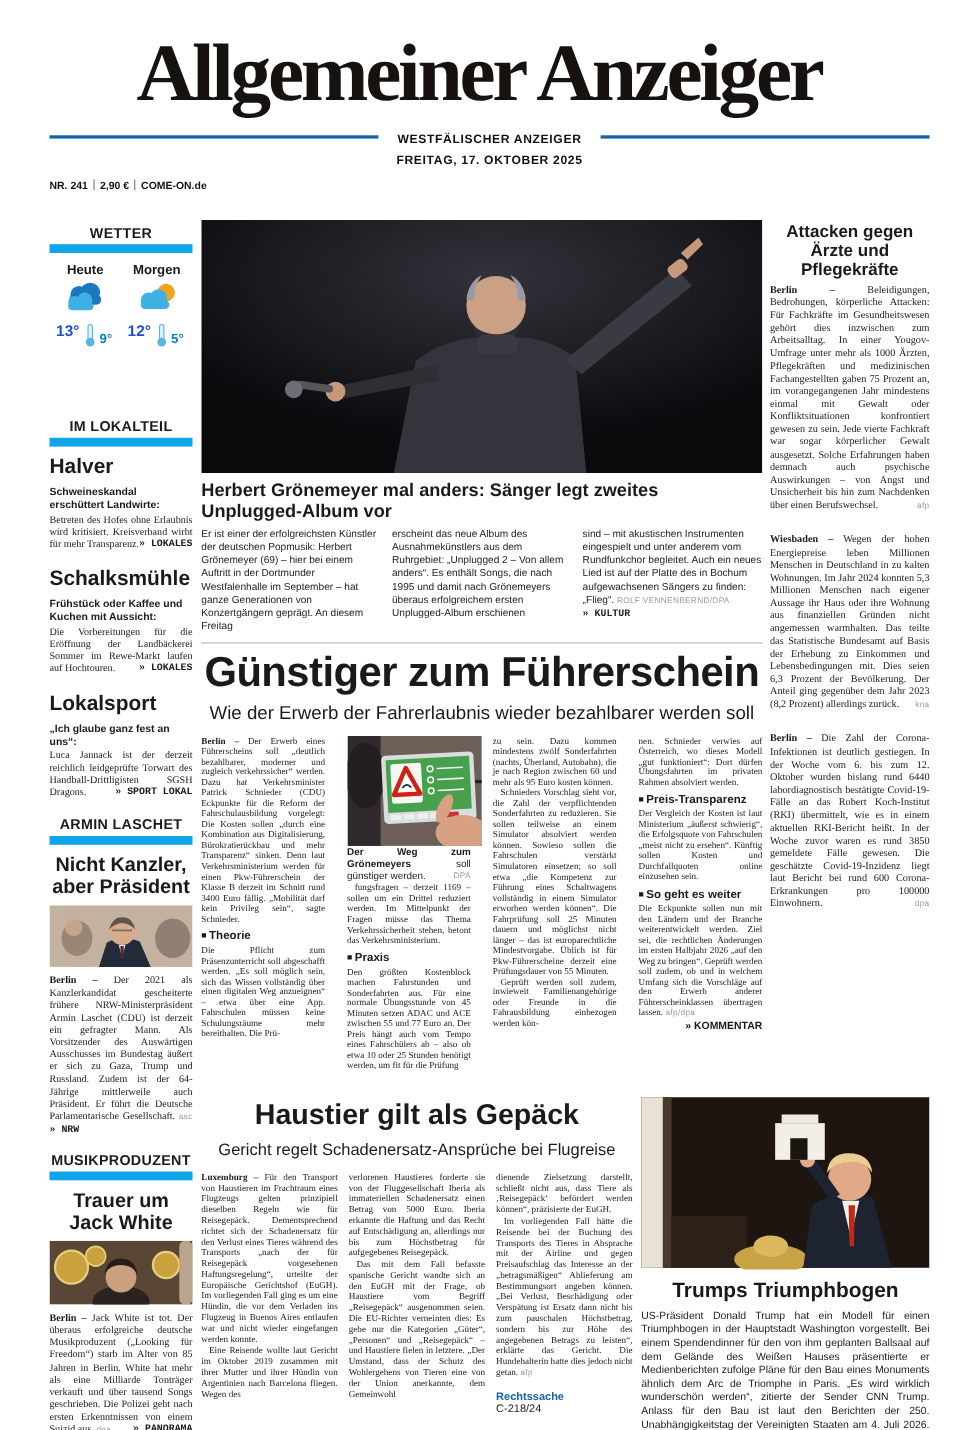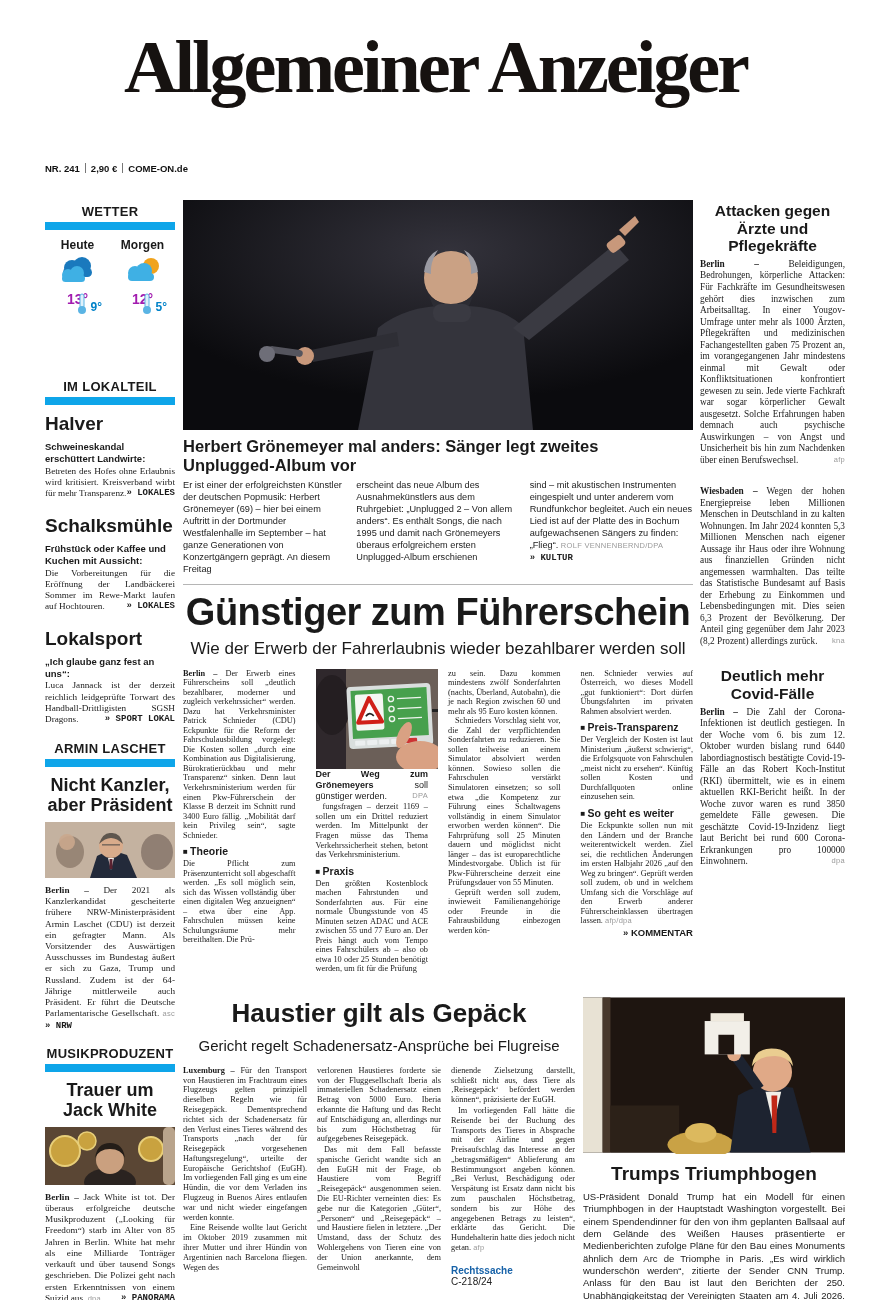--- a/index.html
+++ b/index.html
@@ -31,21 +31,21 @@
   .ref{font-family:Liberation Mono, monospace;font-weight:bold;font-size:9px;white-space:nowrap;}
   .fr{float:right;}
   .agency{font:7.5px "Liberation Sans",sans-serif;color:#9a9a9a;letter-spacing:.3px;}
   .dateline{font-weight:bold;}
   .rule{border:none;border-top:1px solid #b5b5b5;margin:8px 0 2px;}
   
   .wx-row{display:flex;margin-top:4px;}
   .wx-col{flex:1;text-align:center;}
   .wx-label{font:bold 12px "Liberation Sans",sans-serif;margin-bottom:3px;}
   .wx-temps{position:relative;height:30px;font-family:"Liberation Sans",sans-serif;font-weight:bold;}
-  .t-high{position:absolute;left:6px;top:0;font-size:14px;color:#a21caf;margin-left:16px;}
+  .t-high{position:absolute;left:6px;top:0;font-size:14px;color:#1d4ed8;}
   .t-low{position:absolute;right:8px;top:9px;font-size:12px;color:#0082c8;}
   .wx-thermo{position:absolute;left:32px;top:2px;}
   .wetter-block{margin-bottom:58px;}
   
   .local-item{margin-bottom:16px;}
   .local-title{font:bold 19px "Liberation Sans",sans-serif;margin:8px 0 6px;}
   .local-lead{font:bold 9.5px/1.25 "Liberation Sans",sans-serif;margin:0 0 1px;}
   .local-body{font:9.2px/1.2 "Liberation Serif",serif;text-align:justify;margin:0;}
   .side-section{margin-top:14px;}
   .side-head{font:bold 18px/1.12 "Liberation Sans",sans-serif;text-align:center;margin:4px 0 7px;}
@@ -86,20 +86,28 @@
   .t-head{font:bold 19px "Liberation Sans",sans-serif;text-align:center;margin:9px 0 6px;}
   .t-body{font:9.5px/1.3 "Liberation Sans",sans-serif;text-align:justify;margin:0;}
 </style>
 </head>
 <body>
 
 <div class="page">
 
   <div class="masthead">
     <h1 class="mast-title">Allgemeiner Anzeiger</h1>
+    <div class="mast-sub">
+      <div class="mast-rule"></div>
+      <div class="mast-center">
+        <div>WESTFÄLISCHER ANZEIGER</div>
+        <div>FREITAG, 17. OKTOBER 2025</div>
+      </div>
+      <div class="mast-rule"></div>
+    </div>
     <div class="mast-issue">
       <span>NR. 241</span><span class="sep"></span><span>2,90 €</span><span class="sep"></span><span>COME-ON.de</span>
     </div>
   </div>
 
   <div class="content">
 
     <div class="col-left">
 
       <div class="wetter-block">
@@ -349,21 +357,20 @@
             </p>
           </div>
           <div class="r-art">
             <p class="r-body">
               <span class="dateline">Wiesbaden –</span>
               <span>Wegen der hohen Energiepreise leben Millionen Menschen in Deutschland in zu kalten Wohnungen. Im Jahr 2024 konnten 5,3 Millionen Menschen nach eigener Aussage ihr Haus oder ihre Wohnung aus finanziellen Gründen nicht angemessen warmhalten. Das teilte das Statistische Bundesamt auf Basis der Erhebung zu Einkommen und Lebensbedingungen mit. Dies seien 6,3 Prozent der Bevölkerung. Der Anteil ging gegenüber dem Jahr 2023 (8,2 Prozent) allerdings zurück.</span>
               <span class="agency fr">kna</span>
             </p>
           </div>
           <div class="r-art">
-            <div class="r-head">Deutlich mehr Covid-Fälle</div>
             <p class="r-body">
               <span class="dateline">Berlin –</span>
               <span>Die Zahl der Corona-Infektionen ist deutlich gestiegen. In der Woche vom 6. bis zum 12. Oktober wurden bislang rund 6440 labordiagnostisch bestätigte Covid-19-Fälle an das Robert Koch-Institut (RKI) übermittelt, wie es in einem aktuellen RKI-Bericht heißt. In der Woche zuvor waren es rund 3850 gemeldete Fälle gewesen. Die geschätzte Covid-19-Inzidenz liegt laut Bericht bei rund 600 Corona-Erkrankungen pro 100000 Einwohnern.</span>
               <span class="agency fr">dpa</span>
             </p>
           </div>
         </div>
       </div>
 
       <div class="row-bottom">

